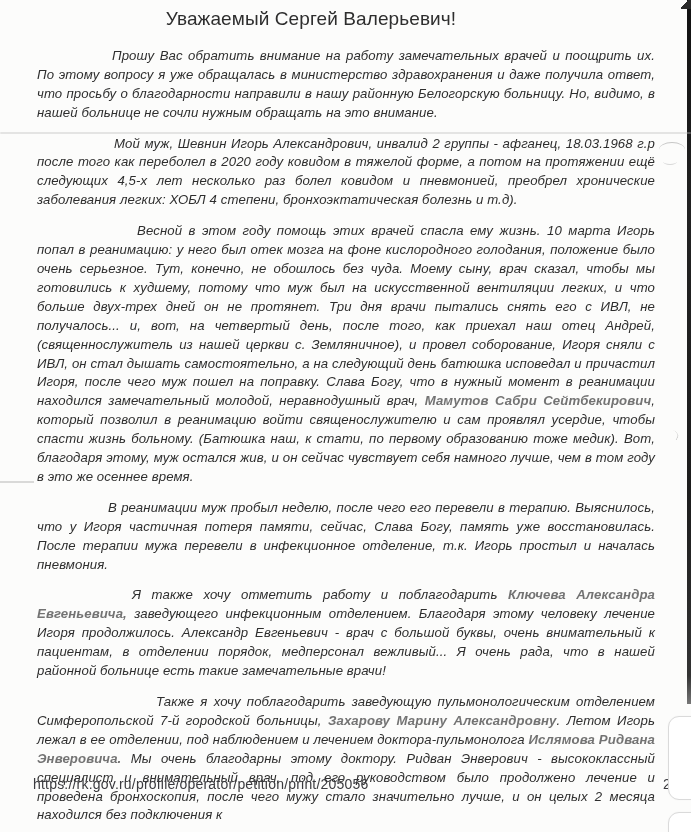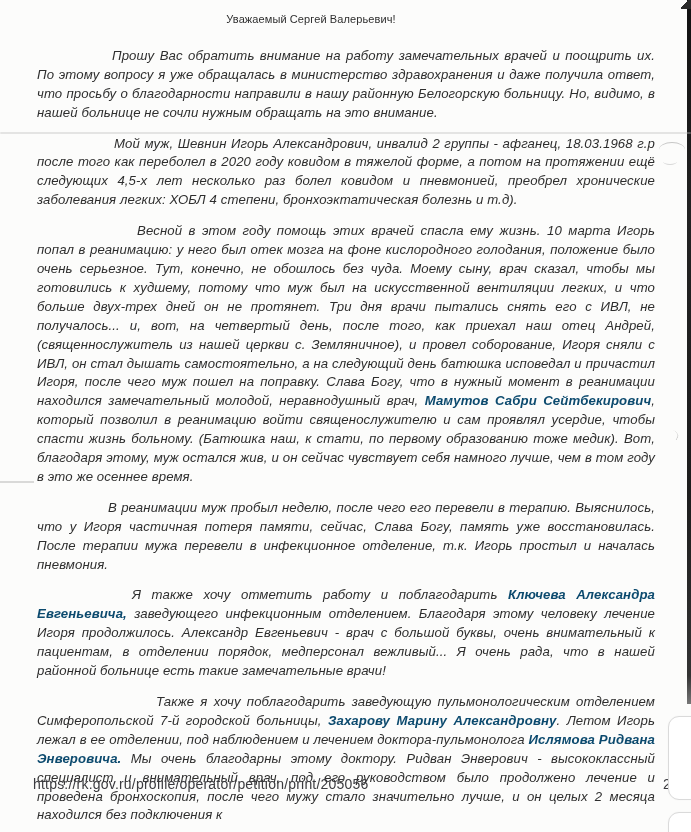--- a/index.html
+++ b/index.html
@@ -10,24 +10,24 @@
     color:#2e2e2e;
   }
   .page-content{
     position:absolute;left:37px;top:10px;width:618px;
     font-size:13.2px;line-height:18.9px;
     text-align:justify;
     letter-spacing:.1px;
   }
   .letter-title{
     text-align:center;padding-right:70px;margin:0 0 18px 0;
-    font-size:11px;
+    font-size:19px;
   }
   .page-content p{margin:0 0 12px 0;font-style:italic;}
-  .page-content b{color:#0c4a6e;}
+  .page-content b{color:#737373;}
   .p0{text-indent:75px;}
   .p1{text-indent:77px;}
   .p2{text-indent:100px;}
   .p3{text-indent:71px;}
   .p4{text-indent:95px;}
   .p5{text-indent:119px;}
   .print-footer{
     position:absolute;left:33px;right:8px;top:776px;
     font-size:14px;color:#3a3a3e;display:flex;justify-content:space-between;
     letter-spacing:.2px;

